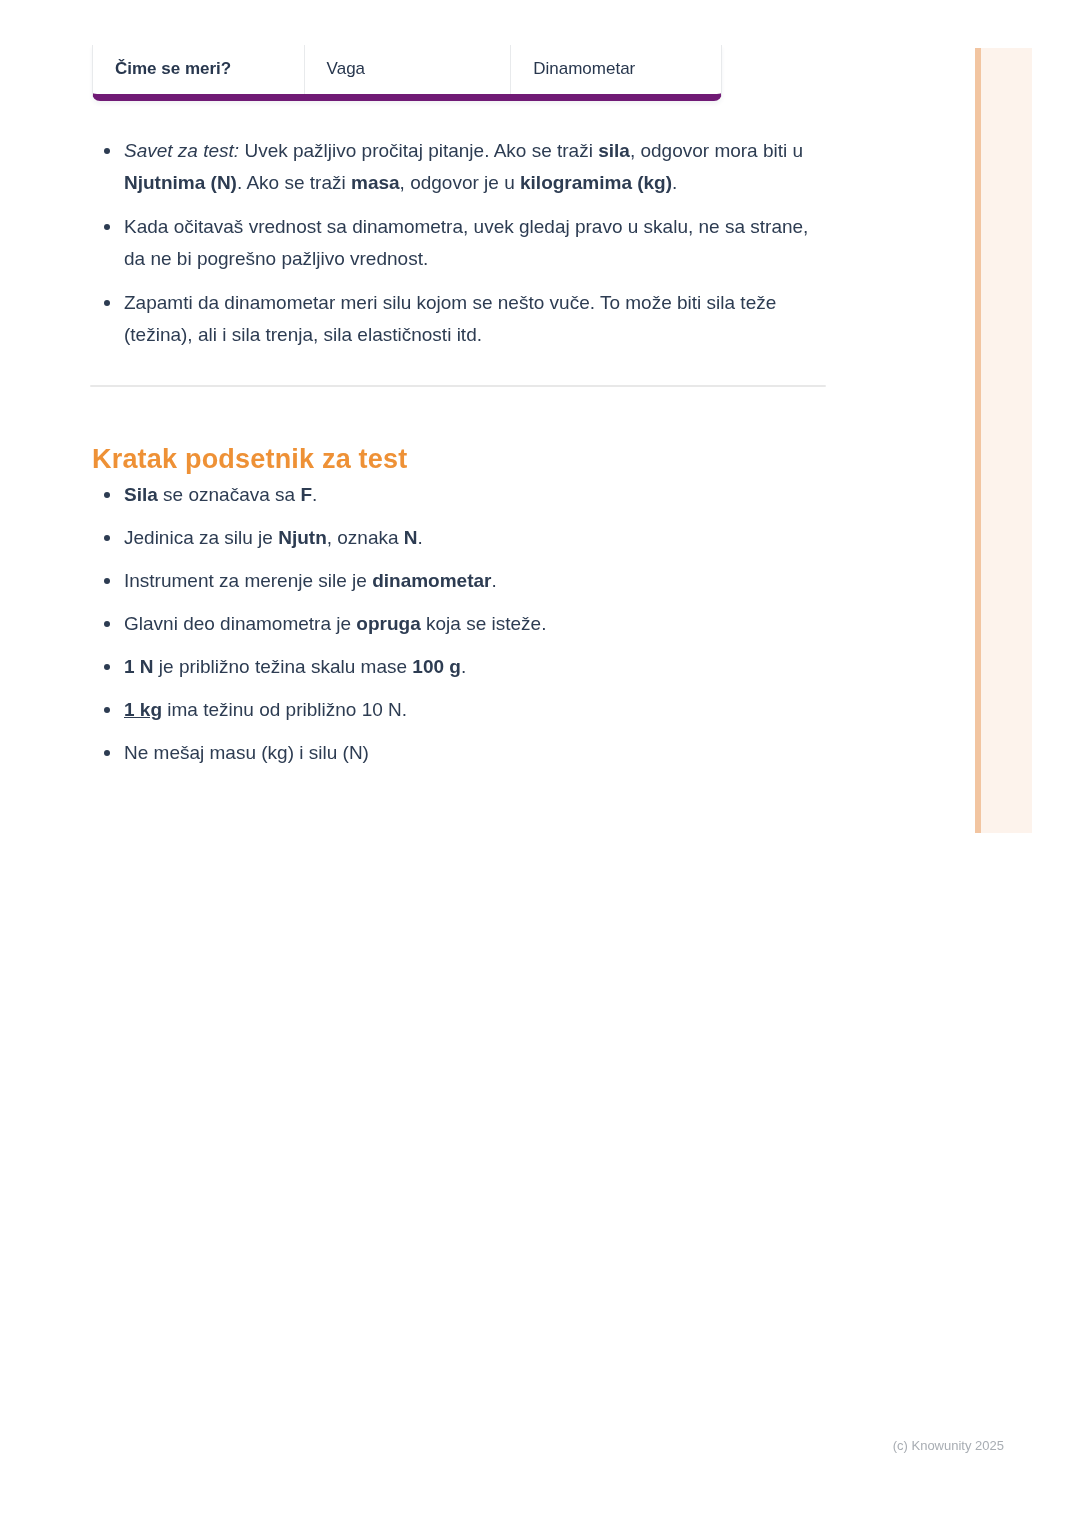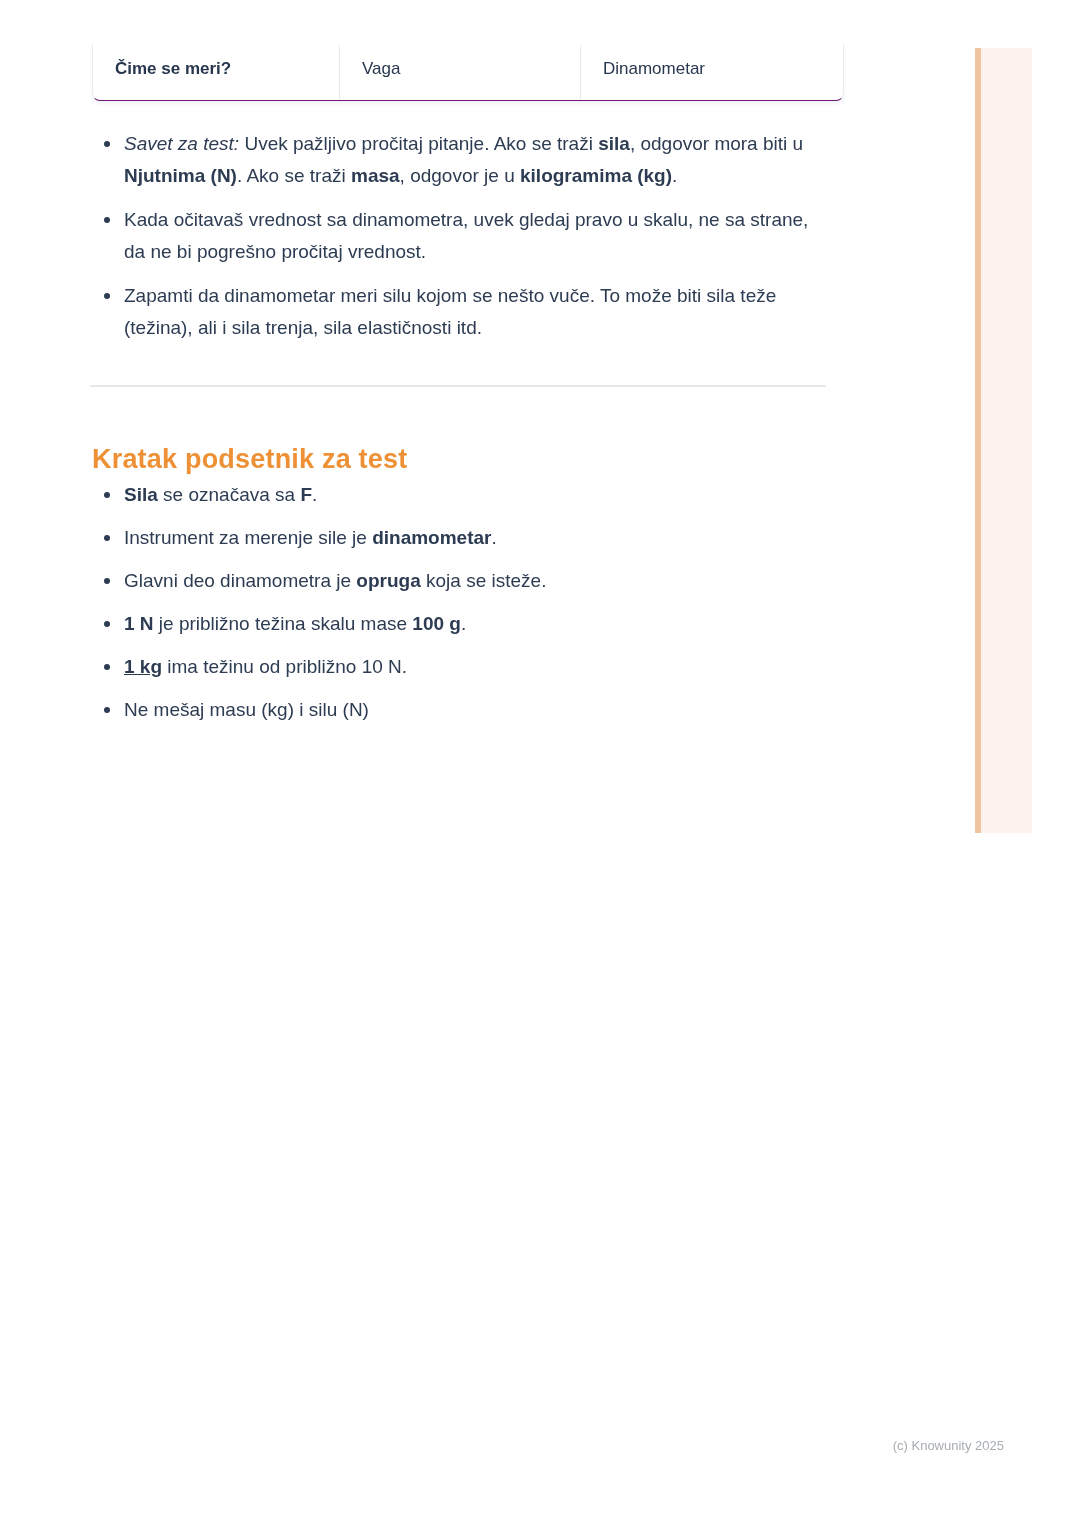--- a/index.html
+++ b/index.html
@@ -9,26 +9,26 @@
     position: relative;
     font-family: "Liberation Sans", sans-serif;
     color: #2d3c52;
     overflow: hidden;
   }
 
   
   .table-row {
     position: absolute;
     left: 92px; top: 45px;
-    width: 752px; height: 56px;
+    width: 630px; height: 56px;
     display: flex;
     background: #ffffff;
     border-left: 1px solid #e8eaec;
     border-right: 1px solid #e8eaec;
-    border-bottom: 1px solid #701a75;
+    border-bottom: 7px solid #701a75;
     border-radius: 0 0 8px 8px;
     box-shadow: 0 3px 4px rgba(40,55,80,0.06);
   }
   .table-cell {
     padding: 13px 20px 0 22px;
     font-size: 17px;
     line-height: 22px;
     color: #28374e;
   }
   .table-cell.c1 { width: 246px; font-weight: 700; }
@@ -50,21 +50,21 @@
     color: #2d3c52;
   }
   ul.bullets li::before {
     content: "";
     position: absolute;
     left: 12px; top: 13px;
     width: 6px; height: 6px;
     border-radius: 50%;
     background: #2d3c52;
   }
-  ul.tips-list { top: 128px; }
+  ul.tips-list { top: 135px; }
   ul.tips-list li { margin-bottom: 12px; }
   ul.reminder-list { top: 479px; }
   ul.reminder-list li { margin-bottom: 11px; }
 
   
   .divider {
     position: absolute;
     left: 90px; top: 385px;
     width: 736px; height: 2px;
     background: #e8e8e8;
@@ -105,30 +105,31 @@
 <body>
 
 <div class="table-row">
   <div class="table-cell c1">Čime se meri?</div>
   <div class="table-cell c2">Vaga</div>
   <div class="table-cell c3">Dinamometar</div>
 </div>
 
 <ul class="bullets tips-list">
     <li><span style="font-style: italic;">Savet za test:</span><span> Uvek pažljivo pročitaj pitanje. Ako se traži </span><span style="font-weight: 700;">sila</span><span>, odgovor mora biti u</span><br><span style="font-weight: 700;">Njutnima (N)</span><span>. Ako se traži </span><span style="font-weight: 700;">masa</span><span>, odgovor je u </span><span style="font-weight: 700;">kilogramima (kg)</span><span>.</span></li>
-    <li><span>Kada očitavaš vrednost sa dinamometra, uvek gledaj pravo u skalu, ne sa strane,</span><br><span>da ne bi pogrešno pročitaj vrednost.</span></li>
+    <li><span>Kada očitavaš vrednost sa dinamometra, uvek gledaj pravo u skalu, ne sa strane,</span><br><span>da ne bi pogrešno pažljivo vrednost.</span></li>
     <li><span>Zapamti da dinamometar meri silu kojom se nešto vuče. To može biti sila teže</span><br><span>(težina), ali i sila trenja, sila elastičnosti itd.</span></li>
   </ul>
 
 <div class="divider"></div>
 
 <h2 class="section-heading" style="color: rgb(238, 145, 54);">Kratak podsetnik za test</h2>
 
 <ul class="bullets reminder-list">
     <li><span style="font-weight: 700;">Sila</span><span> se označava sa </span><span style="font-weight: 700;">F</span><span>.</span></li>
+    <li><span>Jedinica za silu je </span><span style="font-weight: 700;">Njutn</span><span>, oznaka </span><span style="font-weight: 700;">N</span><span>.</span></li>
     <li><span>Instrument za merenje sile je </span><span style="font-weight: 700;">dinamometar</span><span>.</span></li>
     <li><span>Glavni deo dinamometra je </span><span style="font-weight: 700;">opruga</span><span> koja se isteže.</span></li>
     <li><span style="font-weight: 700;">1 N</span><span> je približno težina skalu mase </span><span style="font-weight: 700;">100 g</span><span>.</span></li>
     <li><span style="font-weight: 700; text-decoration: underline;">1 kg</span><span> ima težinu od približno </span><span style="font-weight: 400;">10 N</span><span>.</span></li>
     <li><span>Ne mešaj masu (kg) i silu (N)</span></li>
   </ul>
 
 <div class="accent-line" style="background: rgb(242, 197, 161);"></div>
 <div class="accent-panel" style="background: rgb(253, 243, 236);"></div>
 

